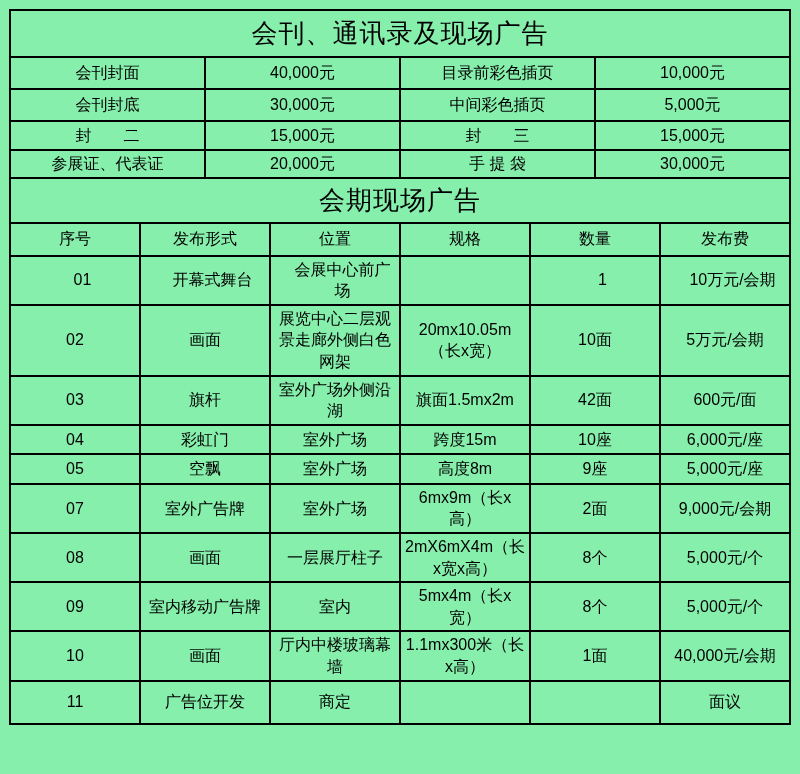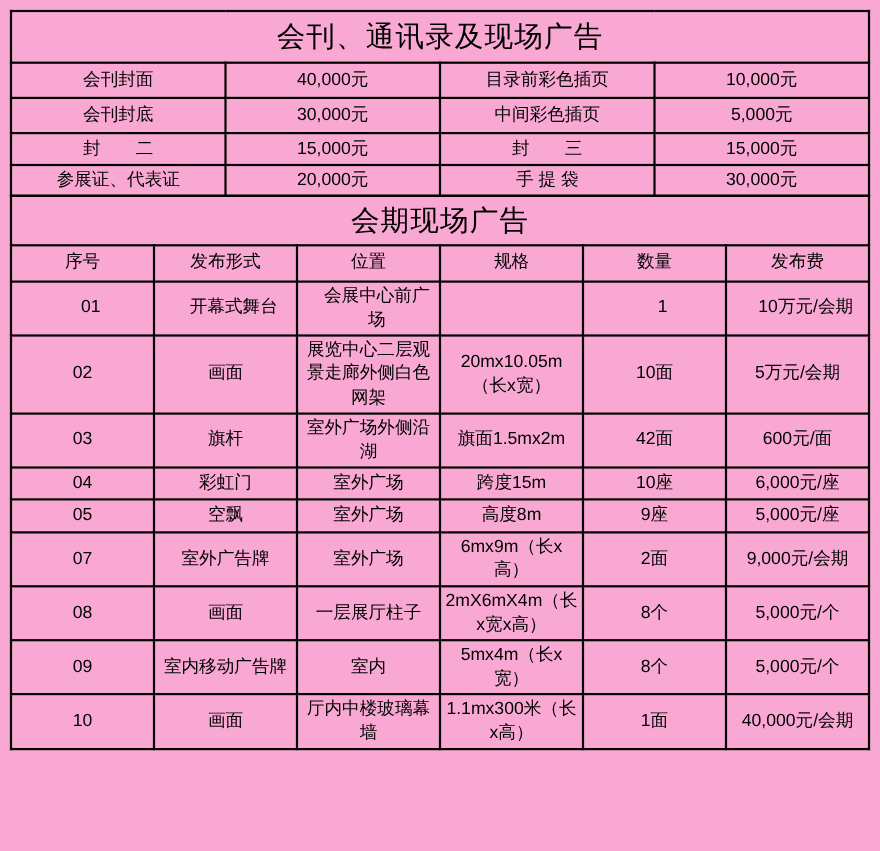--- a/index.html
+++ b/index.html
@@ -4,21 +4,21 @@
 <style>
   html, body {
     margin: 0;
     padding: 0;
     background: #ffffff;
   }
   .page {
     position: relative;
     width: 800px;
     height: 774px;
-    background: #f9a8d4;
+    background: #86efac;
     font-family: "Liberation Sans", sans-serif;
     color: #000000;
     box-sizing: border-box;
     padding: 9px 0 0 9px;
   }
   table {
     border-collapse: collapse;
     table-layout: fixed;
     width: 782px;
   }
@@ -193,16 +193,24 @@
       <td class="c5">5,000元/个</td>
     </tr>
     <tr class="r10">
       <td class="c0">10</td>
       <td class="c1">画面</td>
       <td class="c2">厅内中楼玻璃幕墙</td>
       <td class="c3">1.1mx300米（长x高）</td>
       <td class="c4">1面</td>
       <td class="c5">40,000元/会期</td>
     </tr>
+    <tr class="r11">
+      <td class="c0">11</td>
+      <td class="c1">广告位开发</td>
+      <td class="c2">商定</td>
+      <td class="c3"></td>
+      <td class="c4"></td>
+      <td class="c5">面议</td>
+    </tr>
   </tbody>
     </table>
 
 </div>
 
 </body></html>

